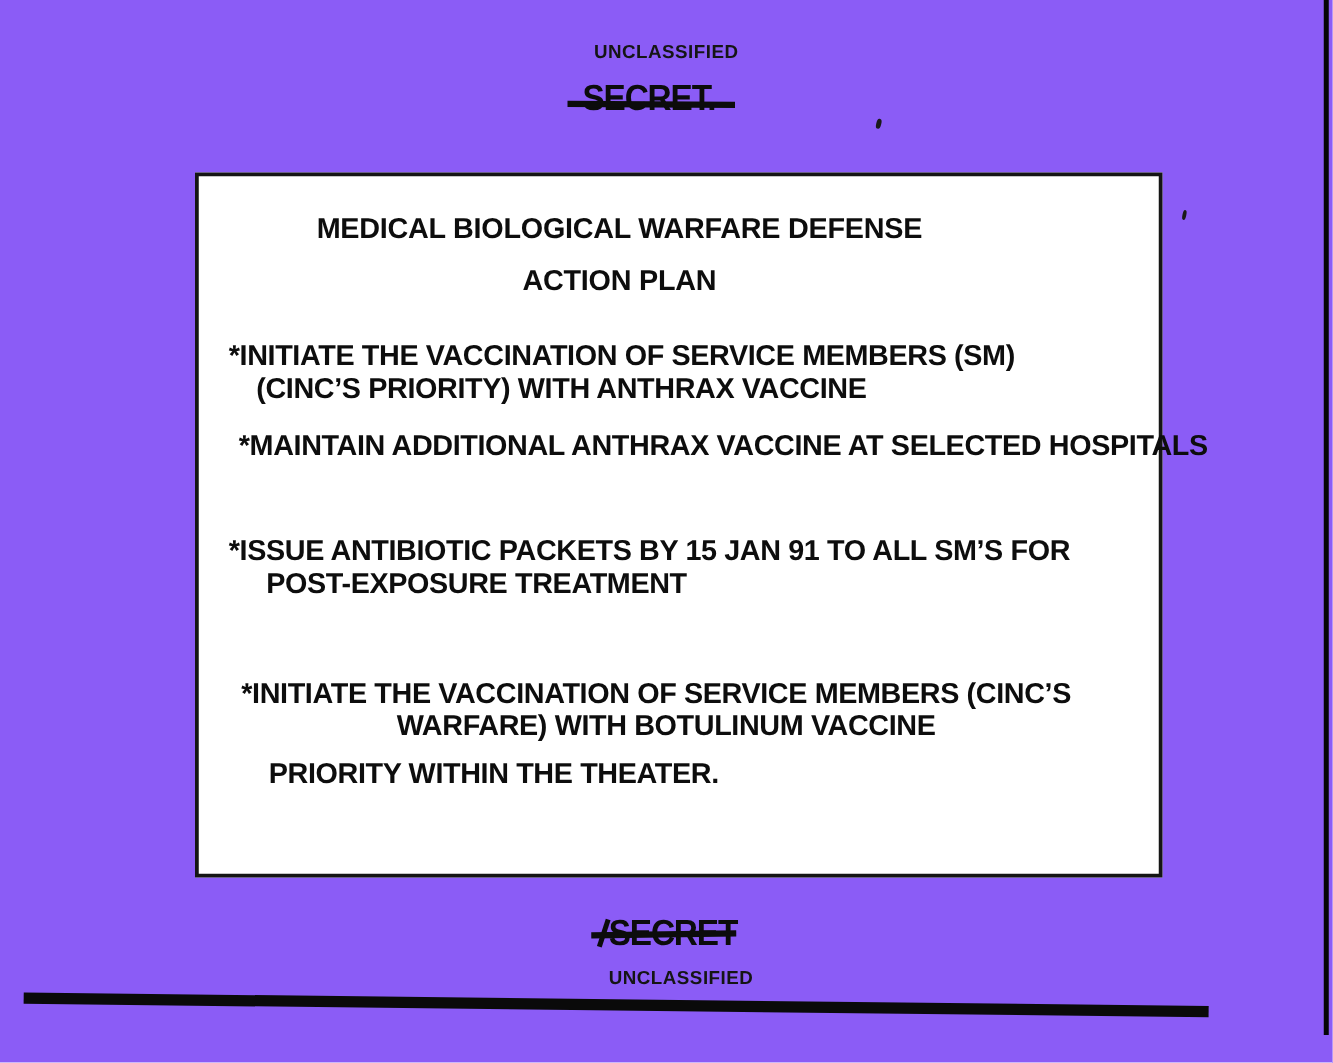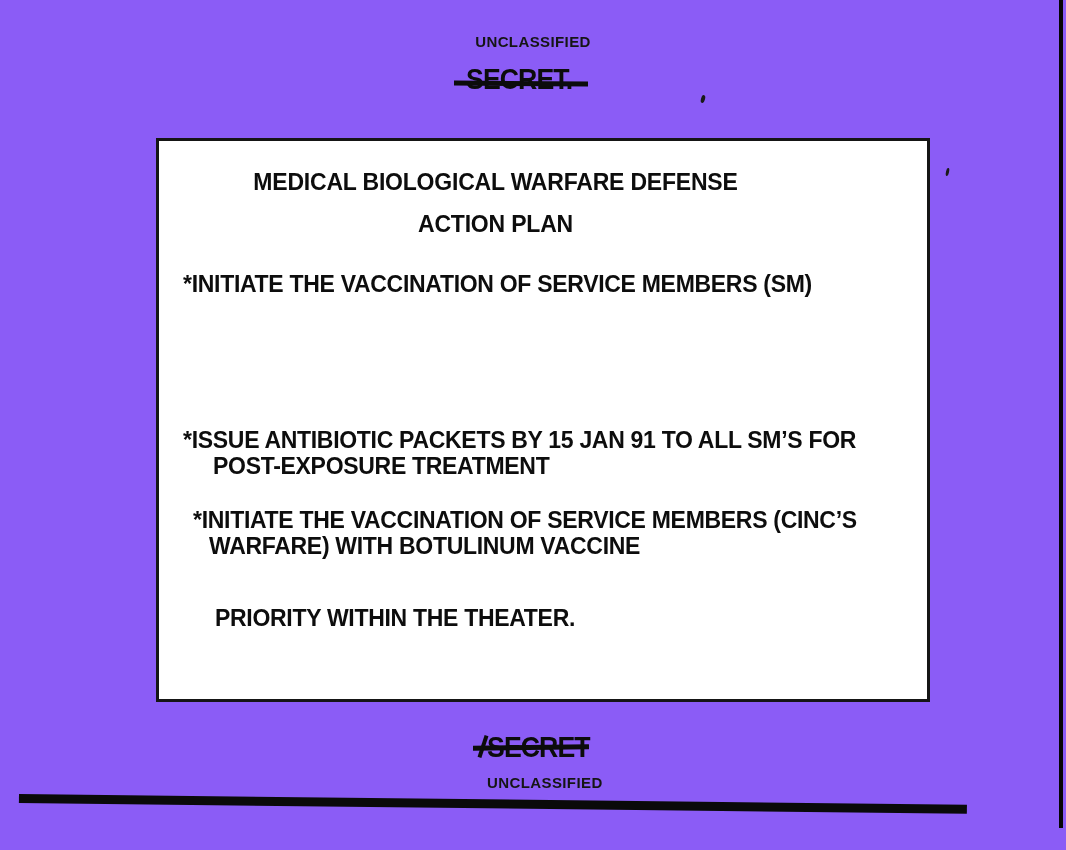--- a/index.html
+++ b/index.html
@@ -77,21 +77,21 @@
     font-weight: 700;
     letter-spacing: -0.3px;
     line-height: 25.5px;
     color: #0d0d0d;
     white-space: nowrap;
   }
   .bullet .line2 { display: block; }
   .b1 { left: 183px; top: 272px; }  .b1 .line2 { padding-left: 22px; }
   .b2 { left: 191px; top: 344px; }  .b2 .line2 { padding-left: 18px; }
   .b3 { left: 183px; top: 428px; }  .b3 .line2 { padding-left: 30px; }
-  .b4 { left: 193px; top: 508px; }  .b4 .line2 { padding-left: 16px; }
+  .b4 { left: 193px; top: 542px; text-align: center; }  .b4 .line2 { padding-left: 16px; }
   .b5 { left: 187px; top: 606px; }  .b5 .line2 { padding-left: 28px; }
   .bottom-rule {
     position: absolute;
     left: 19px; top: 794px;
     width: 948px; height: 9px;
     background: #0a0a0a;
     transform: rotate(0.65deg);
     transform-origin: left top;
   }
   .right-rule {
@@ -129,23 +129,25 @@
 
   <div class="slide-box"></div>
 
   <div class="slide-title">
     <span>MEDICAL BIOLOGICAL WARFARE DEFENSE</span><br>
     <span>ACTION PLAN</span>
   </div>
 
   <div class="bullet b1">
     <span class="line1">*INITIATE THE VACCINATION OF SERVICE MEMBERS (SM)</span>
+    <span class="line2">(CINC’S PRIORITY) WITH ANTHRAX VACCINE</span>
   </div>
 
   <div class="bullet b2">
+    <span class="line1">*MAINTAIN ADDITIONAL ANTHRAX VACCINE AT SELECTED HOSPITALS</span>
   </div>
 
   <div class="bullet b3">
     <span class="line1">*ISSUE ANTIBIOTIC PACKETS BY 15 JAN 91 TO ALL SM’S FOR</span>
     <span class="line2">POST-EXPOSURE TREATMENT</span>
   </div>
 
   <div class="bullet b4">
     <span class="line1">*INITIATE THE VACCINATION OF SERVICE MEMBERS (CINC’S</span>
     <span class="line2">WARFARE) WITH BOTULINUM VACCINE</span>

